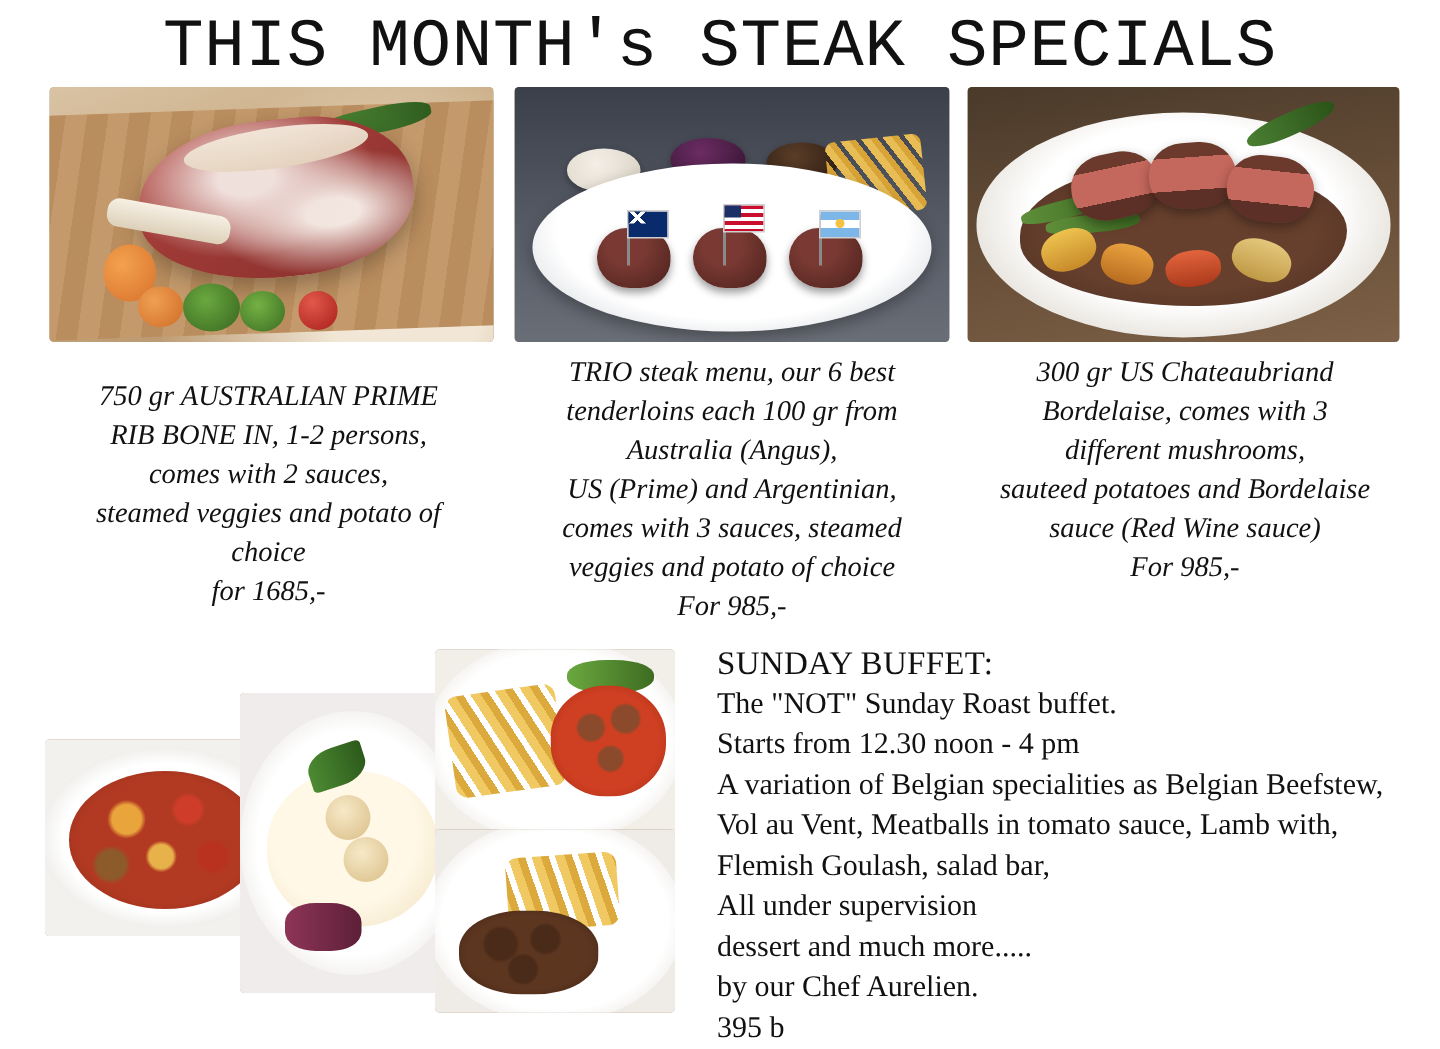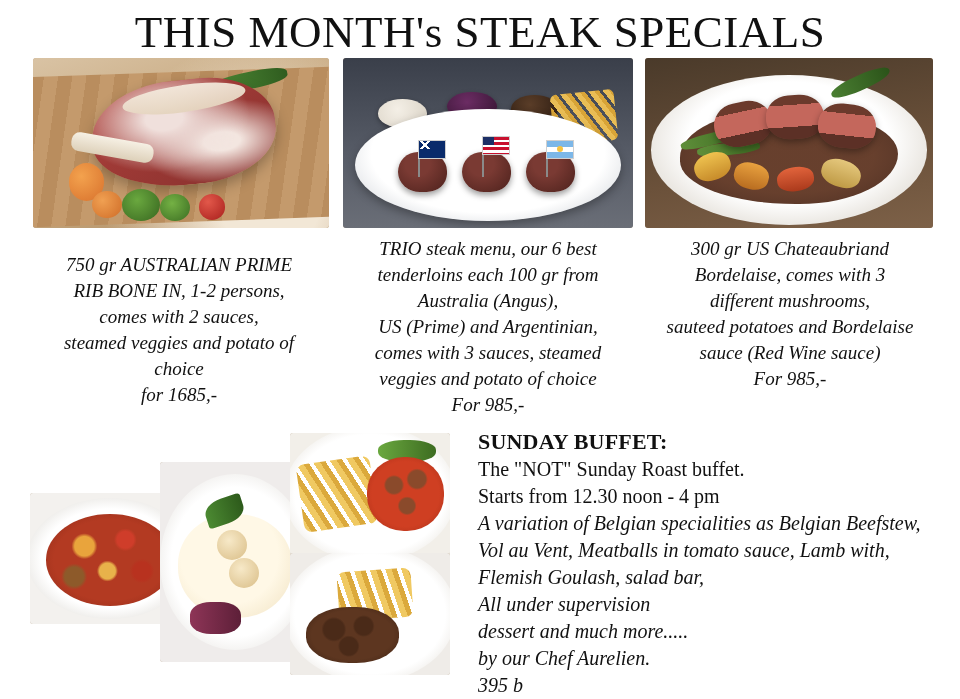--- a/index.html
+++ b/index.html
@@ -16,21 +16,21 @@
     overflow: hidden;
   }
 
   
   .page-title {
     position: absolute;
     top: 6px;
     left: 0;
     width: 960px;
     text-align: center;
-    font-family: Liberation Serif, serif;
+    font-family: Liberation Mono, monospace;
     font-size: 45px;
     letter-spacing: 0.5px;
     color: #111;
     white-space: nowrap;
   }
 
   
   .photo {
     position: absolute;
     border-radius: 3px;
@@ -234,29 +234,28 @@
     top: 428px;
     width: 470px;
     font-family: "Liberation Serif", serif;
     color: #111;
   }
   #buffet .buffet-heading {
     font-size: 22px;
     line-height: 28px;
     font-style: normal;
     letter-spacing: .2px;
-    font-weight: bold;
   }
   #buffet .line {
     font-size: 20px;
     line-height: 27px;
     white-space: nowrap;
   }
   #buffet .line.roman { font-style: normal; }
-  #buffet .line.ital  { font-style: italic; }
+  #buffet .line.ital  { }
 </style>
 </head>
 <body>
 
 <div class="page-title">THIS MONTH's STEAK SPECIALS</div>
 
 <div class="photo" id="photo-rib">
   <div class="inner">
     <div class="rib-bg"></div>
     <div class="rib-board"></div>

